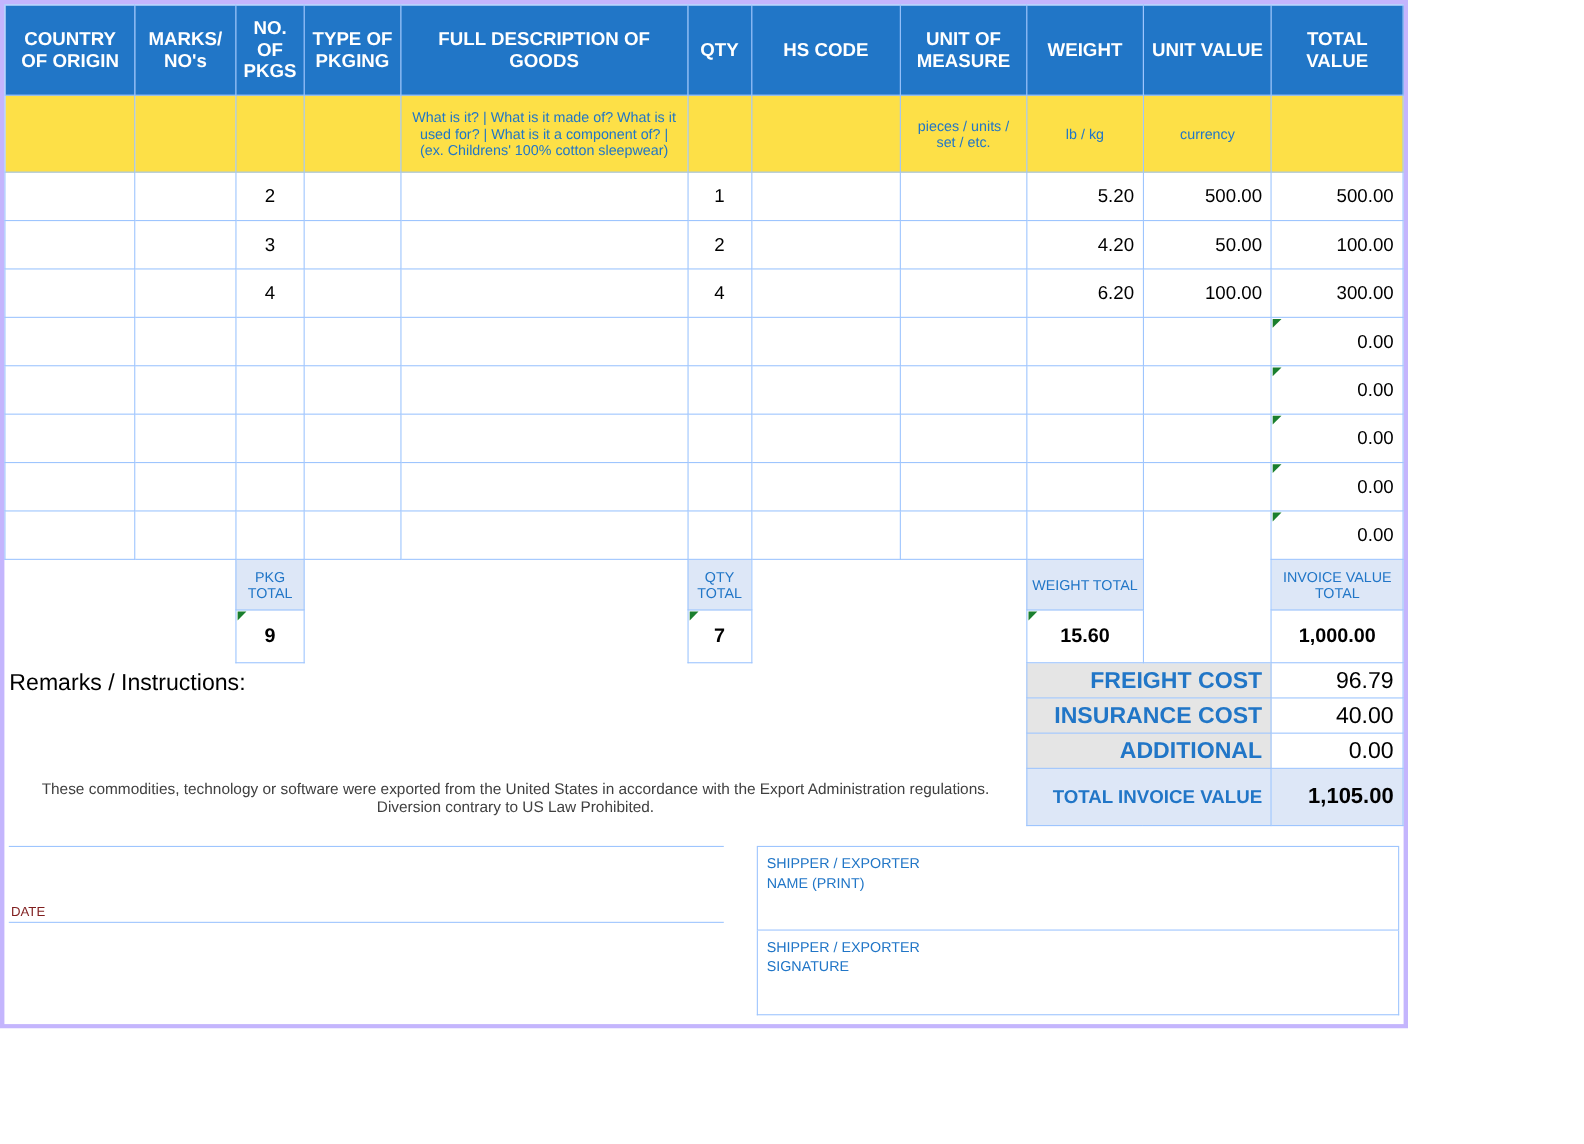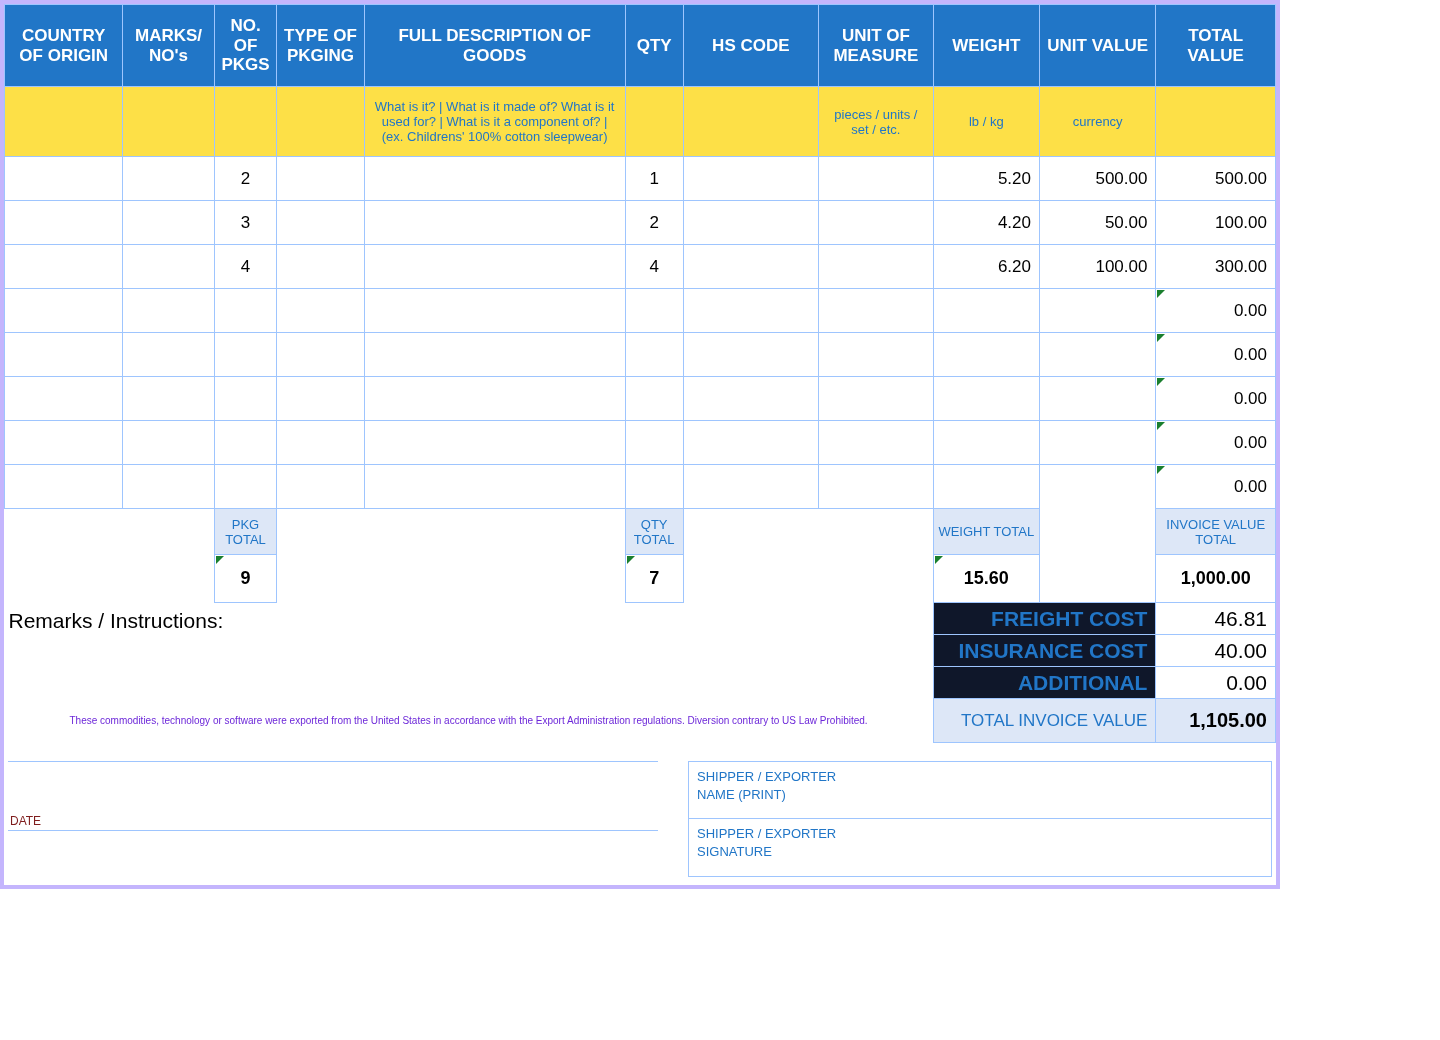--- a/index.html
+++ b/index.html
@@ -76,51 +76,51 @@
     text-align: left;
     padding: 6px 4px;
     vertical-align: top;
   }
 
   .costrow td {
     height: 32px;
     font-size: 21px;
   }
   .costlbl {
-    background: #0f172a;
+    background: #e5e5e5;
     color: #2176c7;
     font-weight: bold;
     text-align: right;
     padding-right: 8px;
   }
   .costval {
     text-align: right;
     padding-right: 8px;
   }
   .totinvlbl {
     background: #dde7f7;
     color: #2176c7;
-    font-weight: normal;
+    font-weight: bold;
     text-align: right;
     font-size: 17px;
     padding-right: 8px;
     height: 44px;
     padding-left: 22px;
   }
   .totinvval {
     background: #dde7f7;
     font-weight: bold;
     font-size: 20px;
     text-align: right;
     padding-right: 8px;
   }
 
   .exporttxt {
-    color: #6d28d9;
-    font-size: 10px;
+    color: #404040;
+    font-size: 14px;
     text-align: center;
     padding: 10px 20px;
   }
 
   .sig-area { display: flex; gap: 30px; padding: 18px 4px 8px 4px; }
   .sig-left { flex: 0 0 650px; }
   .sig-right { flex: 1; }
   .cert { font-size: 16px; padding-bottom: 36px; }
   .sigbox {
     border-bottom: 1px solid #9ec5fe;
@@ -131,21 +131,21 @@
   .siglbl {
     position: absolute;
     left: 2px;
     bottom: 2px;
     color: #7f1d1d;
     font-size: 12px;
   }
   .sigright-box {
     border: 1px solid #9ec5fe;
     border-top: none;
-    height: 58px;
+    height: 77px;
     padding: 6px 8px;
     color: #2176c7;
     font-size: 13px;
     line-height: 1.4;
   }
   .sigright-box.first { border-top: 1px solid #9ec5fe; }
 </style>
 </head>
 <body>
 
@@ -315,21 +315,21 @@
   <td colspan="2" class="noborder"></td>
   <td class="tri">7</td>
   <td colspan="2" class="noborder"></td>
   <td class="tri right">15.60</td>
   <td class="right">1,000.00</td>
 </tr>
 
 <tr class="costrow">
   <td colspan="8" rowspan="3" class="noborder remark-lbl">Remarks / Instructions:</td>
   <td colspan="2" class="costlbl">FREIGHT COST</td>
-  <td class="costval">46.81</td>
+  <td class="costval">96.79</td>
 </tr>
 <tr class="costrow">
   <td colspan="2" class="costlbl">INSURANCE COST</td>
   <td class="costval">40.00</td>
 </tr>
 <tr class="costrow">
   <td colspan="2" class="costlbl">ADDITIONAL</td>
   <td class="costval">0.00</td>
 </tr>
 <tr>

